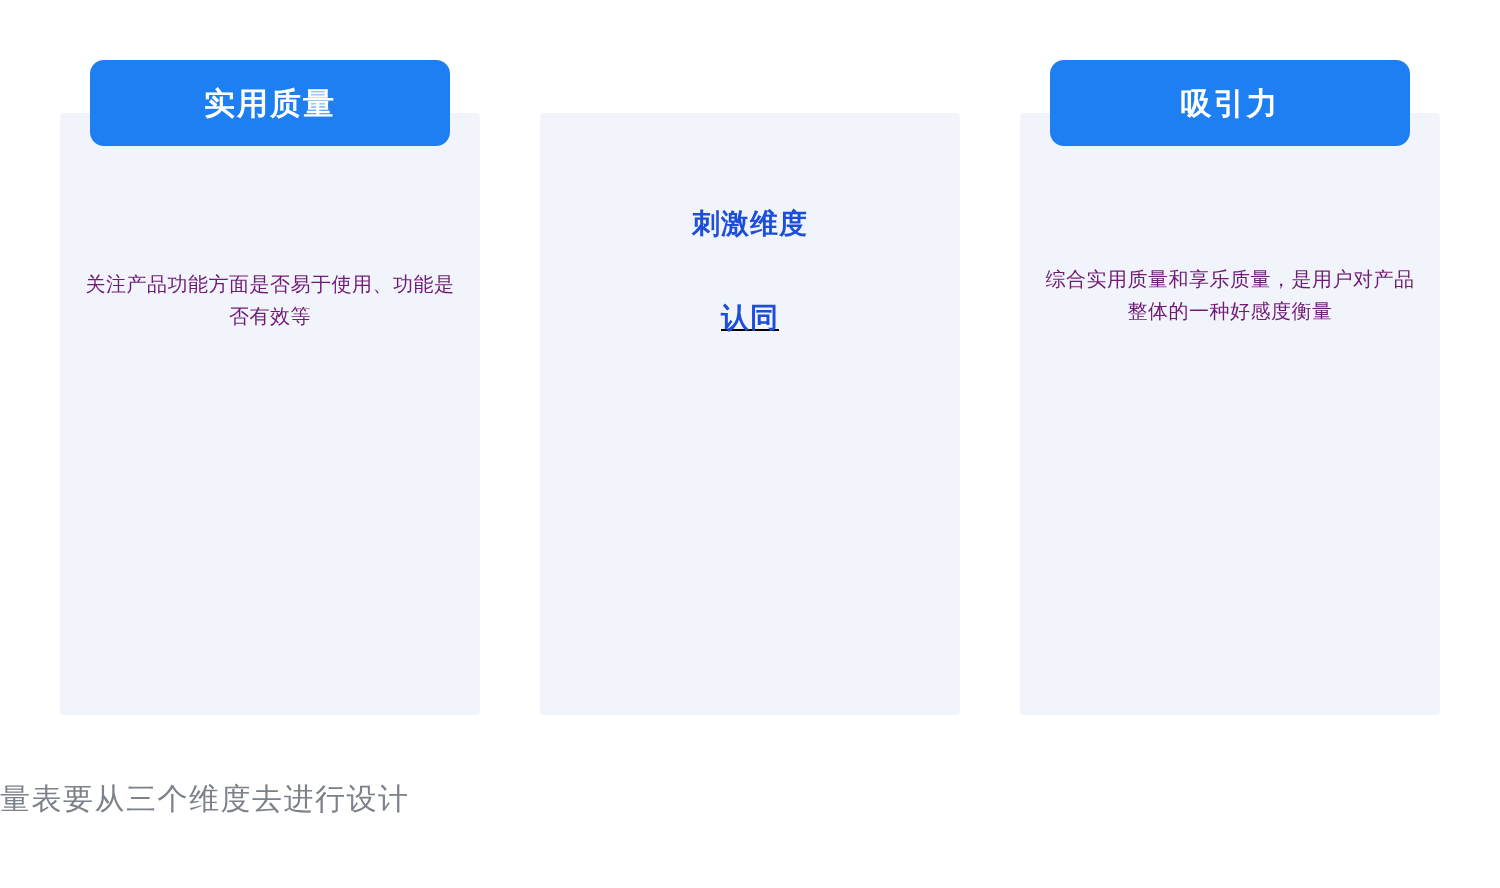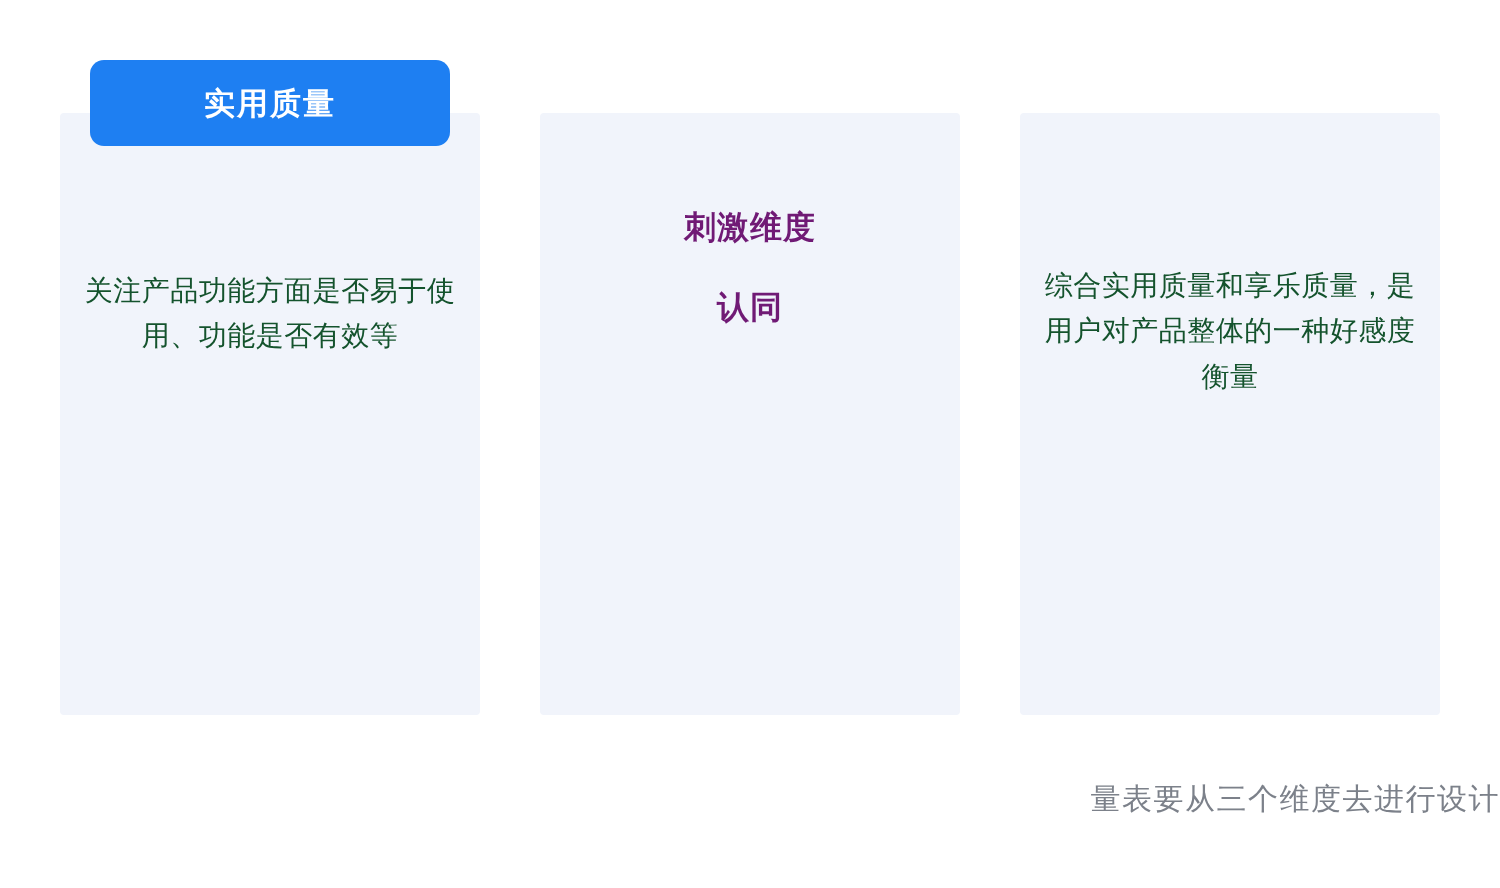--- a/index.html
+++ b/index.html
@@ -71,51 +71,51 @@
     padding: 0 18px;
     box-sizing: border-box;
     text-align: center;
   }
 
   .block {
     margin: 0;
   }
 
   .block-title {
-    color: #701a75;
-    font-size: 32px;
+    color: #1d4ed8;
+    font-size: 28px;
     font-weight: bold;
     line-height: 1.5;
     letter-spacing: 1px;
     margin: 0 0 8px 0;
   }
 
   .block-text {
-    color: #14532d;
-    font-size: 28px;
+    color: #701a75;
+    font-size: 20px;
     font-weight: normal;
     line-height: 1.62;
     letter-spacing: 0.5px;
     margin: 0;
   }
 
   
   .col-1 .col-body { padding-top: 155px; }
   .col-2 .col-body { padding-top: 90px; }
   .col-3 .col-body { padding-top: 150px; }
 
-  .col-2 .block + .block { margin-top: 32px; }
+  .col-2 .block + .block { margin-top: 52px; text-decoration: underline; }
 
   
   .caption {
     position: absolute;
     left: 0;
     top: 778px;
     width: 1500px;
-    text-align: right;
+    text-align: left;
     color: #7C818A;
     font-size: 30px;
     letter-spacing: 1.5px;
     line-height: 1.4;
   }
 </style>
 </head>
 <body>
 
 <div id="diagram-root">
@@ -138,20 +138,23 @@
         <div class="block">
           <p class="block-title">刺激维度</p>
         </div>
         <div class="block">
           <p class="block-title">认同</p>
         </div>
       </div>
     </div>
 
     <div class="column col-3">
+      <div class="col-header">
+        <span class="col-header-label">吸引力</span>
+      </div>
       <div class="col-body">
         <div class="block">
           <p class="block-text">综合实用质量和享乐质量，是用户对产品整体的一种好感度衡量</p>
         </div>
       </div>
     </div>
 
   </div>
 
   <div class="caption">量表要从三个维度去进行设计</div>

